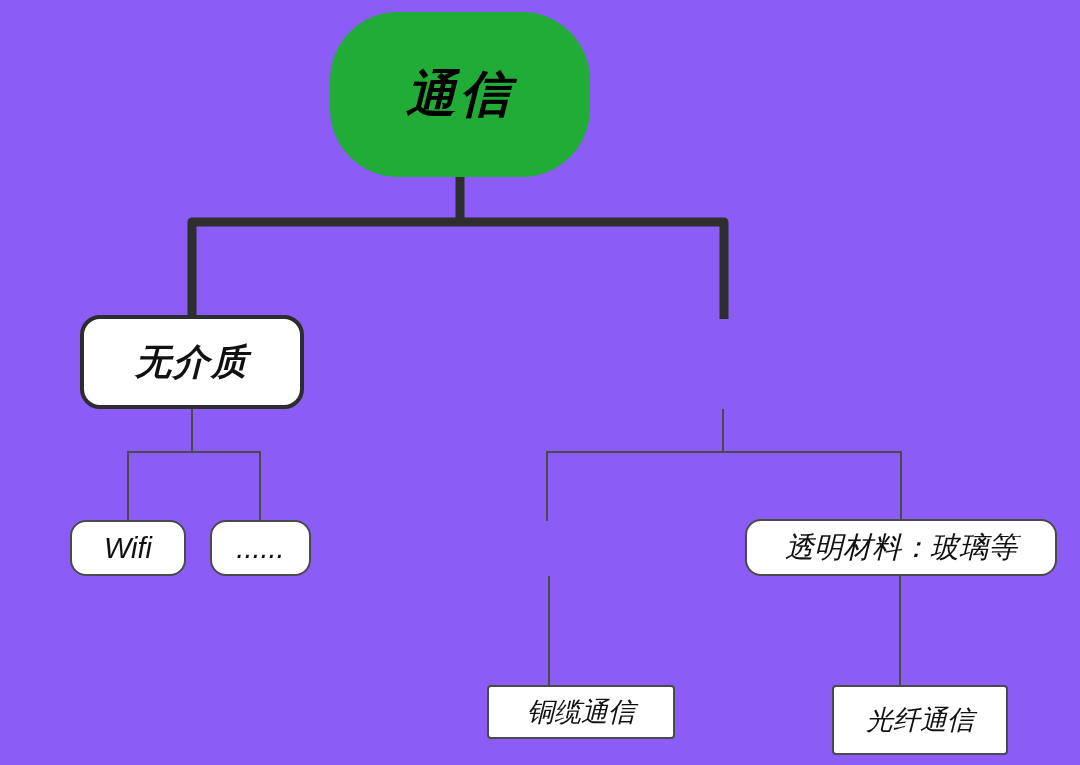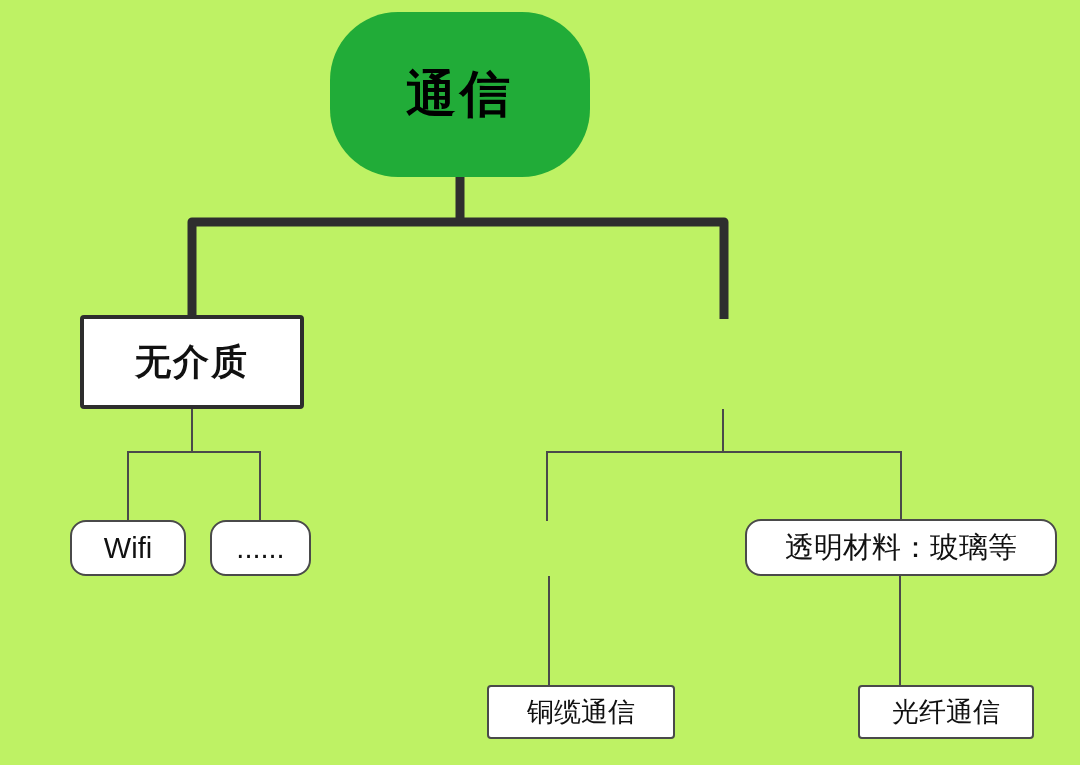--- a/index.html
+++ b/index.html
@@ -5,22 +5,23 @@
   html, body {
     margin: 0;
     padding: 0;
     background: #ffffff;
     font-family: "Liberation Sans", "DejaVu Sans", sans-serif;
   }
   .canvas {
     position: relative;
     width: 1080px;
     height: 765px;
-    background: #bef264;
+    background: #8b5cf6;
     overflow: hidden;
+    font-style: italic;
   }
   .connectors {
     position: absolute;
     left: 0;
     top: 0;
     pointer-events: none;
   }
   .connectors .thick {
     fill: none;
     stroke: #2e2e2e;
@@ -52,21 +53,21 @@
     background: #21ac38;
     border-radius: 68px;
     font-size: 50px;
     font-weight: bold;
     letter-spacing: 4px;
     color: #000000;
   }
   .node.lvl2 {
     background: #ffffff;
     border: 4px solid #2d2d2d;
-    border-radius: 4px;
+    border-radius: 20px;
     font-size: 36px;
     font-weight: bold;
     letter-spacing: 2px;
   }
   .node.no-medium {
     left: 80px;
     top: 315px;
     width: 224px;
     height: 94px;
   }
@@ -88,21 +89,21 @@
   .node.metal     { left: 376px; top: 519px; width: 343px; height: 57px; }
   .node.transparent { left: 745px; top: 519px; width: 312px; height: 57px; }
   .node.lvl4 {
     background: #ffffff;
     border: 2px solid #4a4a4a;
     border-radius: 4px;
     font-size: 27px;
     font-weight: 400;
   }
   .node.copper { left: 458px; top: 685px; width: 188px; height: 54px; margin-left: 29px; }
-  .node.fiber  { left: 858px; top: 685px; width: 176px; height: 54px; }
+  .node.fiber  { left: 832px; top: 685px; width: 176px; height: 70px; }
 </style>
 </head>
 <body>
 
 <div class="canvas">
 
   <svg class="connectors" width="1080" height="765" viewBox="0 0 1080 765" xmlns="http://www.w3.org/2000/svg">
 
     <polyline class="thick" points="460,172 460,222"></polyline>
     <polyline class="thick" points="192,319 192,222 724,222 724,319"></polyline>

